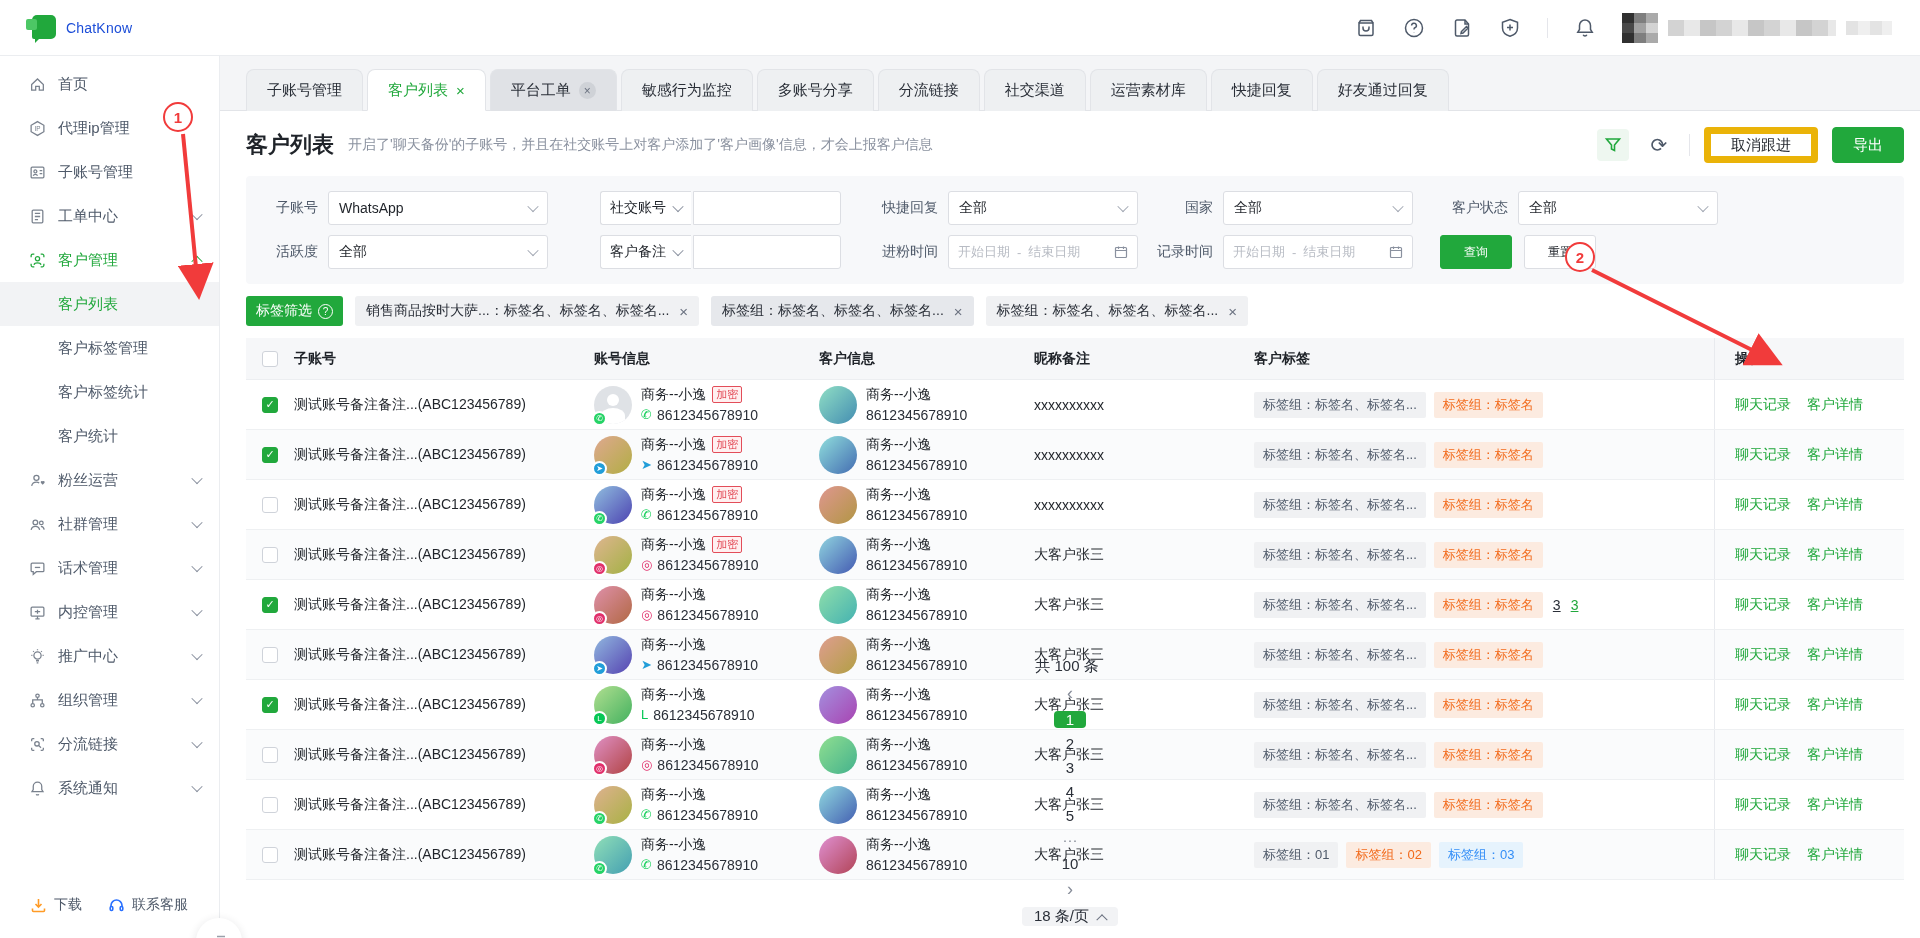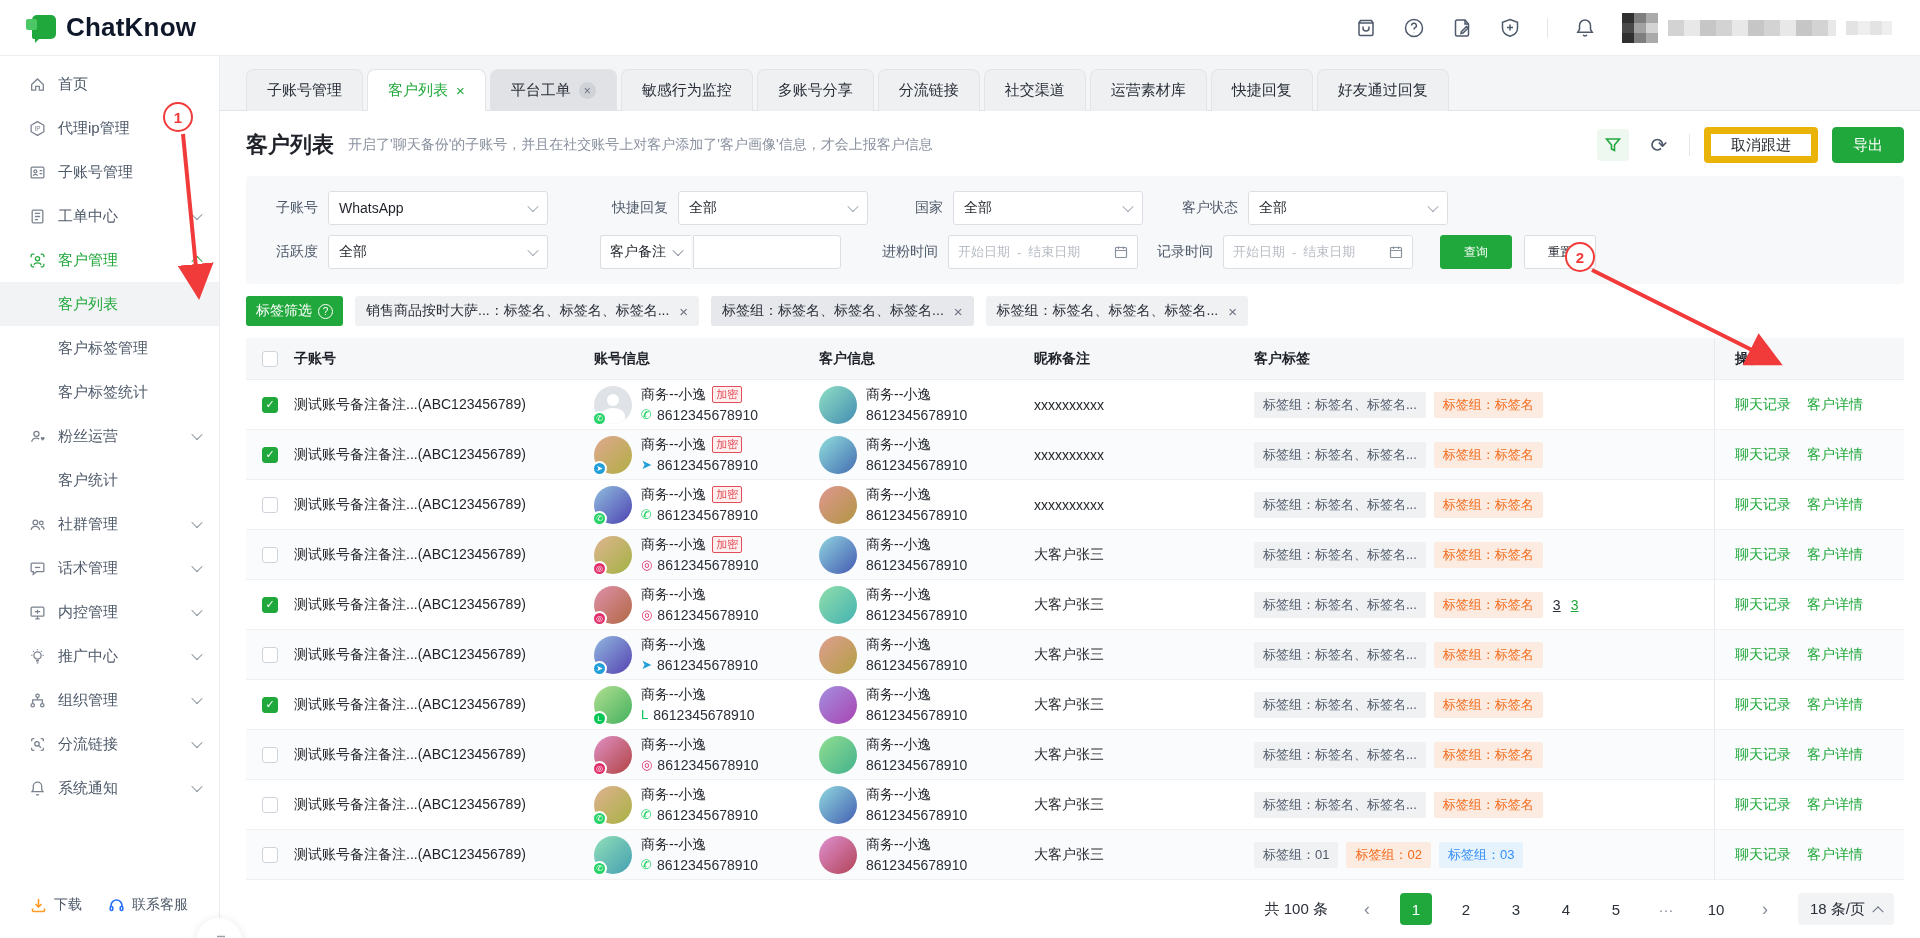--- a/index.html
+++ b/index.html
@@ -7,21 +7,21 @@
   body { font-family:"Liberation Sans","DejaVu Sans",sans-serif; background:#fff; color:#1f2329; font-size:14px; }
   .app { position:relative; width:1920px; height:938px; }
 
   
   .topbar { height:56px; display:flex; align-items:center; justify-content:space-between; padding:0 28px 0 26px; border-bottom:1px solid #ebedf0; background:#fff; }
   .brand { display:flex; align-items:center; gap:10px; }
   .logo-mark { position:relative; width:30px; height:30px; }
   .logo-big { position:absolute; left:6px; top:2px; width:24px; height:24px; background:#21a83c; border-radius:5px 5px 5px 2px; }
   .logo-big:after { content:""; position:absolute; left:3px; bottom:-4px; border:5px solid transparent; border-top-color:#21a83c; border-left-color:#21a83c; }
   .logo-small { position:absolute; left:0; top:6px; width:11px; height:11px; background:#4cc765; border-radius:2px; }
-  .brand-name { font-size:26px; font-weight:bold; color:#0f172a; letter-spacing:.2px; }
+  .brand-name { font-size:14px; font-weight:normal; color:#1d4ed8; letter-spacing:.2px; }
   .top-actions { display:flex; align-items:center; gap:26px; }
   .ticon { width:22px; height:22px; display:inline-flex; align-items:center; justify-content:center; cursor:pointer; }
   .ticon svg { stroke:#4e5969; fill:none; stroke-width:1.5; }
   .tdivider { width:1px; height:20px; background:#e5e6eb; }
   .user-blur { display:flex; align-items:center; gap:10px; cursor:pointer; }
   .blur-avatar { width:36px; height:30px;
     background:repeating-linear-gradient(0deg,rgba(0,0,0,.18) 0 10px,rgba(255,255,255,.08) 10px 20px),
                repeating-linear-gradient(90deg,#3a3a3a 0 12px,#9a9a9a 12px 24px,#cfcfcf 24px 36px); }
   .blur-name { width:168px; height:16px;
     background:repeating-linear-gradient(90deg,#d3d3d3 0 16px,#e8e8e8 16px 32px,#c6c6c6 32px 48px); }
@@ -125,21 +125,21 @@
   .plat-glyph { font-size:13px; line-height:1; }
   .ttag { font-size:13px; padding:4px 9px; border-radius:2px; white-space:nowrap; }
   .ttag.gray { background:#f0f1f3; color:#4e5969; }
   .ttag.orange { background:#fcebe0; color:#f26a1b; }
   .ttag.blue { background:#e6f3fd; color:#338ef7; }
   .tlink { font-size:14px; text-decoration:underline; cursor:pointer; margin-left:2px; }
   .tlink.dark { color:#2a2f38; } .tlink.green { color:#21a83c; }
   .op-link { color:#21a83c; cursor:pointer; white-space:nowrap; }
 
   
-  .pager { display:flex; align-items:center; justify-content:flex-end; gap:18px; margin:12px 10px 12px 0; height:34px; }
+  .pager { display:flex; align-items:center; justify-content:flex-end; gap:7px; margin:12px 10px 12px 0; height:34px;flex-direction:column; }
   .pg-total { color:#2a2f38; margin-right:6px; font-size:15px; }
   .pg-arrow { width:30px; height:32px; display:flex; align-items:center; justify-content:center; color:#868c98; font-size:18px; cursor:pointer; }
   .pg-num { min-width:32px; height:32px; border-radius:4px; display:flex; align-items:center; justify-content:center; font-size:15px; color:#2a2f38; cursor:pointer; padding:0 4px; }
   .pg-num.active { background:#21a83c; color:#fff; }
   .pg-dots { color:#868c98; }
   .pg-size { height:32px; background:#f2f3f5; border-radius:4px; display:flex; align-items:center; gap:9px; padding:0 12px; font-size:15px; color:#2a2f38; cursor:pointer; }
   .pg-size .chev { border-color:#6b7280; transform:rotate(-135deg) translate(-2px,-2px); }
 
   
   .annot { position:absolute; left:0; top:0; width:1920px; height:938px; pointer-events:none; z-index:9; }
@@ -254,33 +254,33 @@
           </div>
           <div class="side-item child selected">
             <span class="s-label">客户列表</span>
           </div>
           <div class="side-item child">
             <span class="s-label">客户标签管理</span>
           </div>
           <div class="side-item child">
             <span class="s-label">客户标签统计</span>
           </div>
+          <div class="side-item child">
+            <span class="s-label">客户统计</span>
+          </div>
           <div class="side-item">
             <span class="s-icon">
               <svg width="17" height="17" viewBox="0 0 16 16">
                 <circle cx="7" cy="5.5" r="2.4"></circle>
                 <path d="M2.5 13c.6-2.8 3-3.5 4.5-3.5 1 0 1.9.2 2.6.8"></path>
                 <path d="M11.3 10.3l1.6 1.7 1.6-1.7a1.1 1.1 0 0 0-1.6-1.5 1.1 1.1 0 0 0-1.6 1.5z" fill="#7a828e" stroke="none"></path>
               </svg>
             </span>
             <span class="s-label">粉丝运营</span>
             <span class="chev down"></span>
-          </div>
-          <div class="side-item child">
-            <span class="s-label">客户统计</span>
           </div>
           <div class="side-item">
             <span class="s-icon">
               <svg width="17" height="17" viewBox="0 0 16 16">
                 <circle cx="6" cy="6" r="2.2"></circle>
                 <path d="M2 13c.5-2.5 2.5-3.2 4-3.2s3.5.7 4 3.2"></path>
                 <circle cx="11.6" cy="6.5" r="1.7"></circle>
                 <path d="M11.2 9.8c1.5.1 2.7.9 3.1 3"></path>
               </svg>
             </span>
@@ -434,20 +434,29 @@
 
         <div class="filter-panel">
           <div class="f-row">
             <div class="f-group g1">
               <span class="f-label w56">子账号</span>
               <div class="sel w220">
                   <span class="sel-val">WhatsApp</span>
                   <span class="chev down"></span>
                 </div>
             </div>
+            <div class="f-group g2">
+              <div class="compound">
+                <span class="comp-prefix">
+                    <span>社交账号</span>
+                    <span class="chev down"></span>
+                  </span>
+                <input class="comp-input" value="" style="">
+              </div>
+            </div>
             <div class="f-group g3">
               <span class="f-label w68">快捷回复</span>
               <div class="sel w190">
                   <span class="sel-val">全部</span>
                   <span class="chev down"></span>
                 </div>
             </div>
             <div class="f-group g4">
               <span class="f-label w68">国家</span>
               <div class="sel w190">

